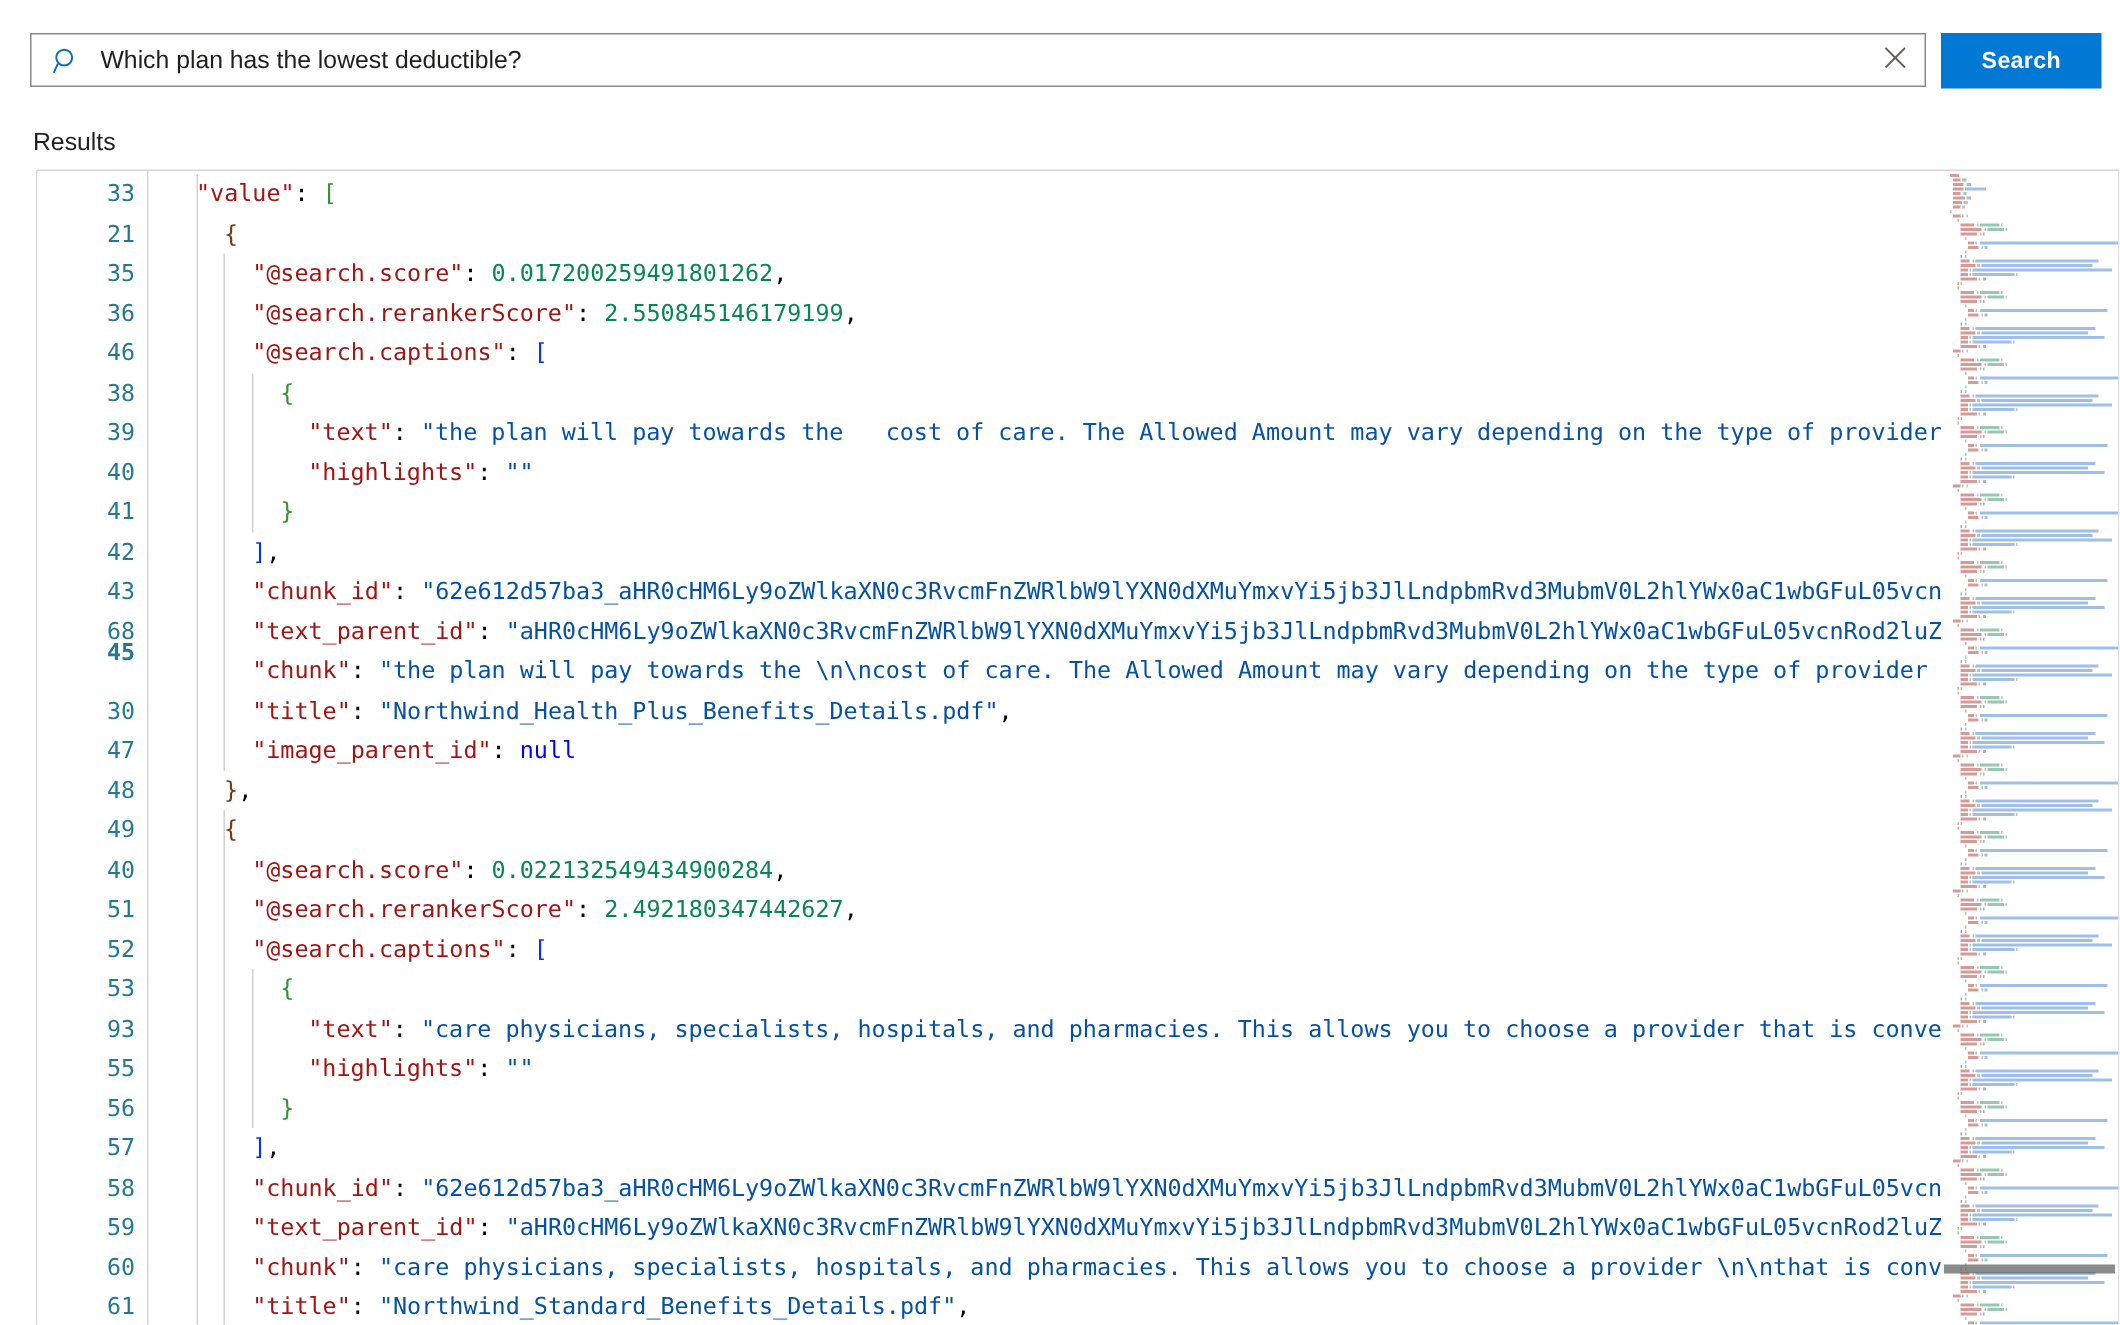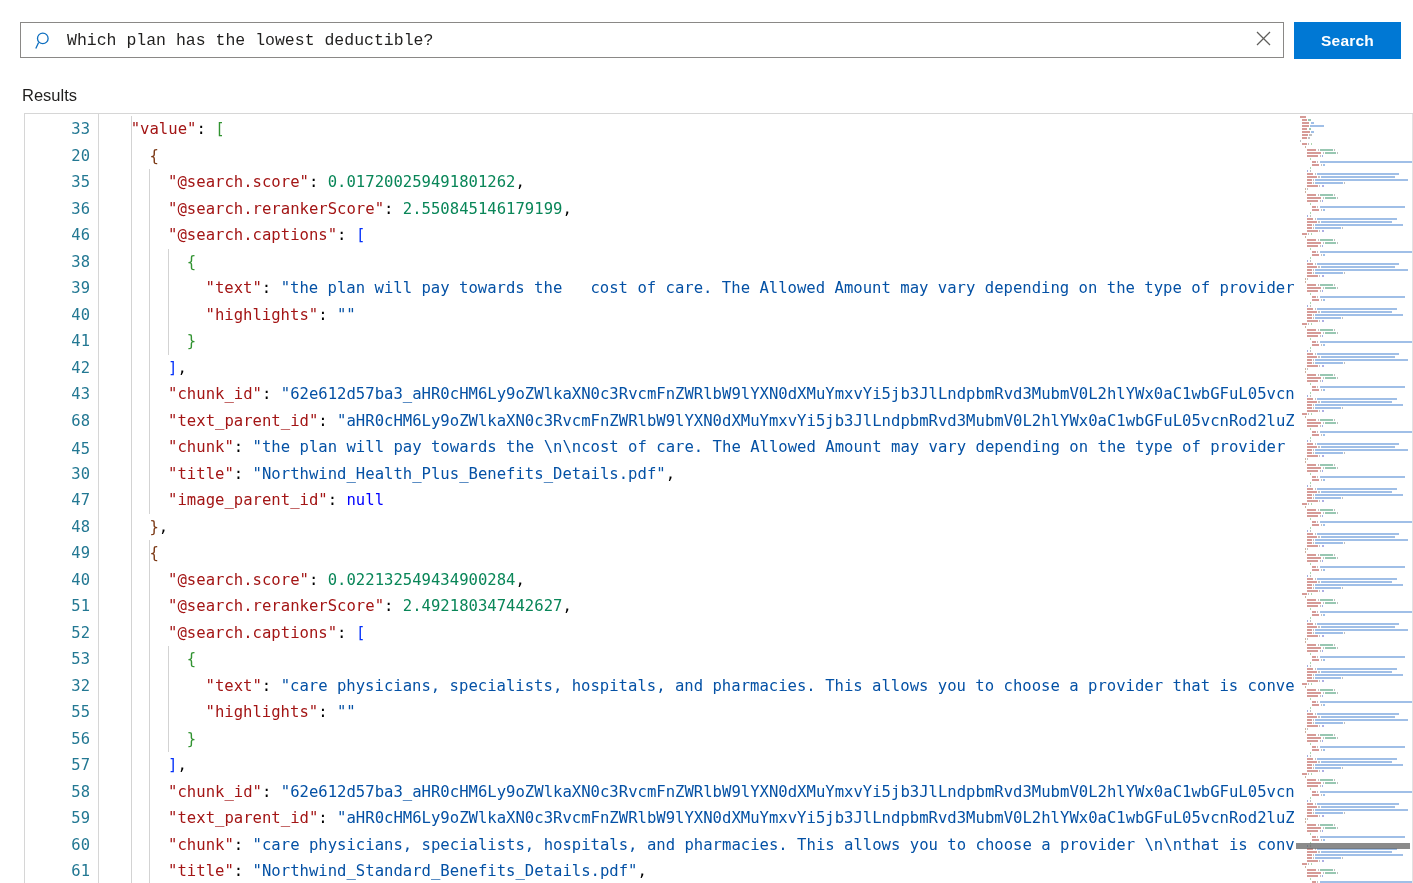--- a/index.html
+++ b/index.html
@@ -28,21 +28,21 @@
   }
   #search-icon {
     width: 46px; height: 34px;
     display: flex; align-items: center; justify-content: center;
     flex: 0 0 auto;
   }
   #search-input {
     flex: 1 1 auto;
     border: none; outline: none;
     background: transparent;
-    font-family: Liberation Mono, monospace;
+    font-family: Liberation Sans, sans-serif;
     font-size: 16.5px;
     color: #201f1e;
     height: 34px;
     padding: 0;
   }
   #clear-btn {
     width: 40px; height: 34px;
     display: flex; align-items: center; justify-content: center;
     border: none; background: transparent; cursor: pointer;
     flex: 0 0 auto;
@@ -185,41 +185,41 @@
   <button id="search-button">Search</button>
 </div>
 
 <div id="results-label">Results</div>
 
 <div id="editor">
   <div id="editor-left-edge"></div>
 
   <div id="gutter">
       <div class="lnum" style="top: 2px;">33</div>
-      <div class="lnum" style="top: 28.5px;">20</div>
+      <div class="lnum" style="top: 28.5px;">21</div>
       <div class="lnum" style="top: 55px;">35</div>
       <div class="lnum" style="top: 81.5px;">36</div>
       <div class="lnum" style="top: 108px;">46</div>
       <div class="lnum" style="top: 134.5px;">38</div>
       <div class="lnum" style="top: 161px;">39</div>
       <div class="lnum" style="top: 187.5px;">40</div>
       <div class="lnum" style="top: 214px;">41</div>
       <div class="lnum" style="top: 240.5px;">42</div>
       <div class="lnum" style="top: 267px;">43</div>
       <div class="lnum" style="top: 293.5px;">68</div>
-      <div class="lnum" style="top: 322px;">45</div>
+      <div class="lnum" style="top: 308px; font-weight: bold;">45</div>
       <div class="lnum" style="top: 346.5px;">30</div>
       <div class="lnum" style="top: 373px;">47</div>
       <div class="lnum" style="top: 399.5px;">48</div>
       <div class="lnum" style="top: 426px;">49</div>
       <div class="lnum" style="top: 452.5px;">40</div>
       <div class="lnum" style="top: 479px;">51</div>
       <div class="lnum" style="top: 505.5px;">52</div>
       <div class="lnum" style="top: 532px;">53</div>
-      <div class="lnum" style="top: 558.5px;">32</div>
+      <div class="lnum" style="top: 558.5px;">93</div>
       <div class="lnum" style="top: 585px;">55</div>
       <div class="lnum" style="top: 611.5px;">56</div>
       <div class="lnum" style="top: 638px;">57</div>
       <div class="lnum" style="top: 664.5px;">58</div>
       <div class="lnum" style="top: 691px;">59</div>
       <div class="lnum" style="top: 717.5px;">60</div>
       <div class="lnum" style="top: 744px;">61</div>
     </div>
 
   <div id="code-area">

